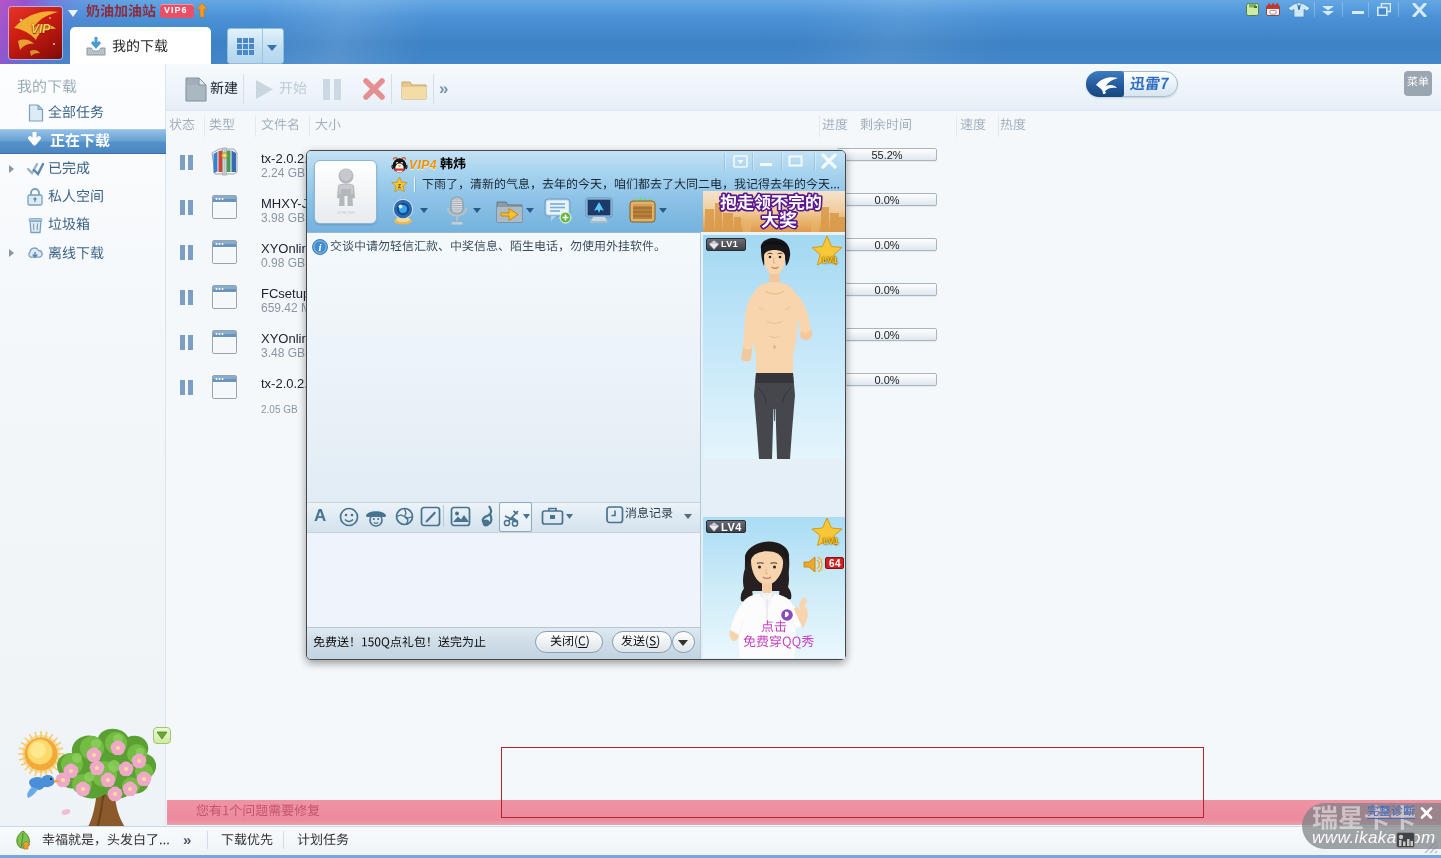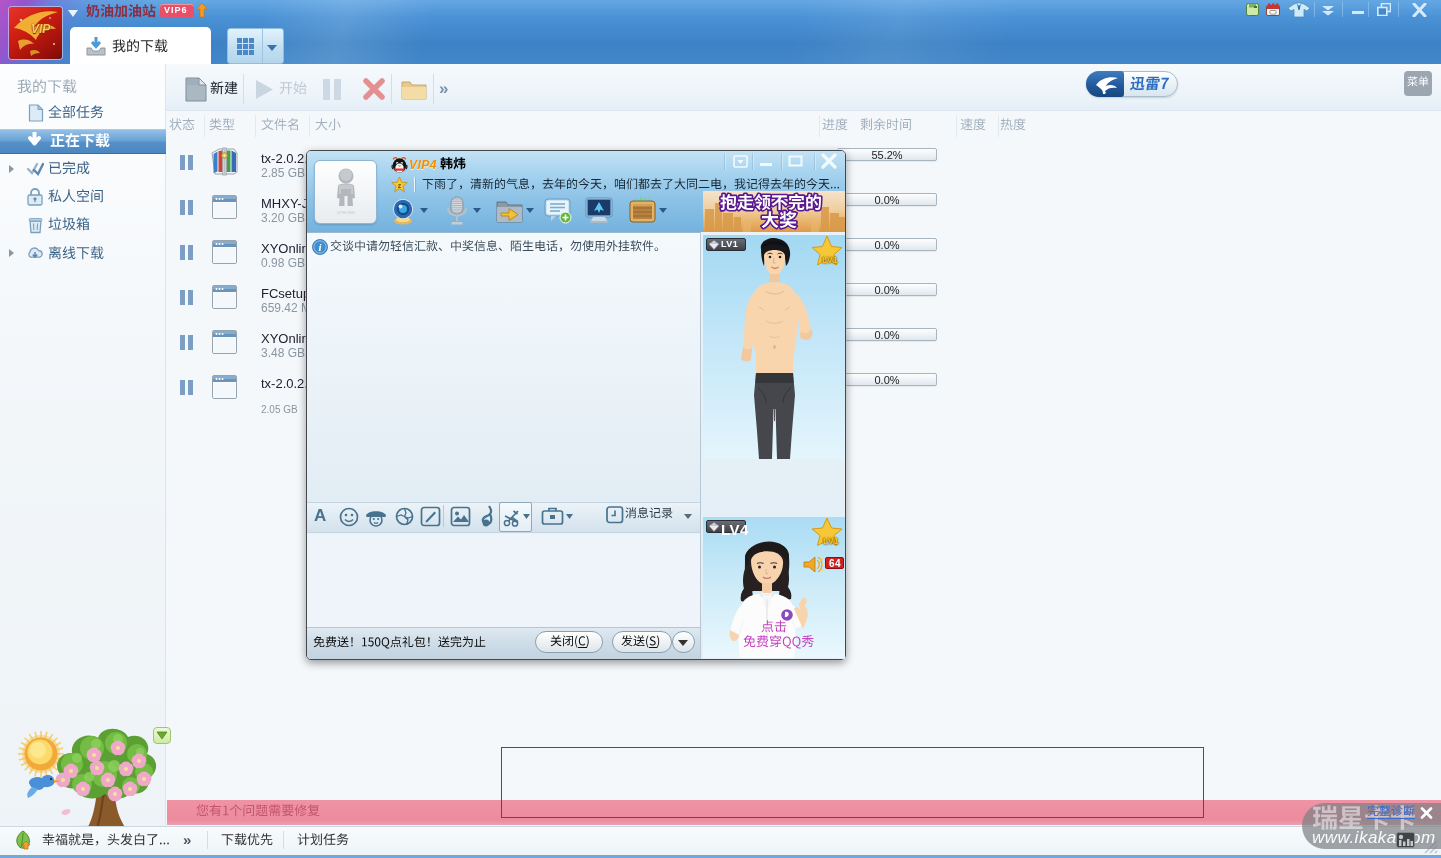--- a/index.html
+++ b/index.html
@@ -272,38 +272,38 @@
 <path d="M9.5 5 L13.5 4.5 L13.5 26 L9.5 26Z" fill="#cc4638"></path>
 <path d="M17.5 4.5 L21.5 4.5 L21.5 26 L17.5 26Z" fill="#44a04e"></path>
 <path d="M22.5 4.5 L27 7 L27 26 L22.5 26Z" fill="#3a6ab4"></path>
 <rect x="13.8" y="2" width="3.4" height="27" fill="#dde2e6" stroke="#8a929a" stroke-width="0.7"></rect>
 <rect x="14.8" y="3" width="1.4" height="25" fill="#b8c0c6"></rect>
 <circle cx="15.5" cy="9.5" r="2.8" fill="#ecc95e" stroke="#a08830" stroke-width="0.8"></circle>
         <circle cx="15.5" cy="9.5" r="1" fill="#f8ecb0"></circle>
       </g>
     </svg>
 <div style="position:absolute;left:261px;top:151px;font-size:13px;color:#223;font-weight:normal;white-space:nowrap;">tx-2.0.2.rar</div>
-<div style="position:absolute;left:261px;top:166px;font-size:12px;color:#8a96a2;font-weight:normal;white-space:nowrap;">2.85 GB</div>
+<div style="position:absolute;left:261px;top:166px;font-size:12px;color:#8a96a2;font-weight:normal;white-space:nowrap;">2.24 GB</div>
 <div style="position:absolute;left:837px;top:148px;width:100px;height:13px;border:1px solid #a8b6c2;border-radius:2px;background:linear-gradient(180deg,#fdfdfe 0%,#eef2f6 55%,#dfe7ee 100%);box-shadow:0 1px 1px rgba(0,0,0,0.06);"></div>
 <div style="position:absolute;left:837px;top:149px;font-size:11px;color:#222;font-weight:normal;white-space:nowrap;width:100px;text-align:center;">55.2%</div>
 <div style="position:absolute;left:180px;top:200px;width:5px;height:15px;background:#7d9ec4;"></div>
 <div style="position:absolute;left:188px;top:200px;width:5px;height:15px;background:#7d9ec4;"></div>
 <svg style="position:absolute;left:209px;top:191px;" width="31" height="31" viewBox="0 0 31 31">
       <g>
         <rect x="3.5" y="4.5" width="24" height="23" rx="1.5" fill="#fdfefe" stroke="#96a4b0"></rect>
 <path d="M4 5 L27 5 L27 11 L4 11Z" fill="#6a94bc"></path>
 <path d="M4 5 L27 5 L27 8 L4 8Z" fill="#88accc"></path>
 <circle cx="7.5" cy="8" r="1" fill="#fff"></circle>
         <circle cx="10.5" cy="8" r="1" fill="#fff"></circle>
         <circle cx="13.5" cy="8" r="1" fill="#fff"></circle>
 <path d="M4.5 11.5 L26.5 11.5 L26.5 27 L4.5 27Z" fill="#f4f8fb"></path>
       </g>
     </svg>
 <div style="position:absolute;left:261px;top:196px;font-size:13px;color:#223;font-weight:normal;white-space:nowrap;">MHXY-JD.rar</div>
-<div style="position:absolute;left:261px;top:211px;font-size:12px;color:#8a96a2;font-weight:normal;white-space:nowrap;">3.20 GB</div>
+<div style="position:absolute;left:261px;top:211px;font-size:12px;color:#8a96a2;font-weight:normal;white-space:nowrap;">3.98 GB</div>
 <div style="position:absolute;left:837px;top:193px;width:100px;height:13px;border:1px solid #a8b6c2;border-radius:2px;background:linear-gradient(180deg,#fdfdfe 0%,#eef2f6 55%,#dfe7ee 100%);box-shadow:0 1px 1px rgba(0,0,0,0.06);"></div>
 <div style="position:absolute;left:837px;top:194px;font-size:11px;color:#222;font-weight:normal;white-space:nowrap;width:100px;text-align:center;">0.0%</div>
 <div style="position:absolute;left:180px;top:245px;width:5px;height:15px;background:#7d9ec4;"></div>
 <div style="position:absolute;left:188px;top:245px;width:5px;height:15px;background:#7d9ec4;"></div>
 <svg style="position:absolute;left:209px;top:236px;" width="31" height="31" viewBox="0 0 31 31">
       <g>
         <rect x="3.5" y="4.5" width="24" height="23" rx="1.5" fill="#fdfefe" stroke="#96a4b0"></rect>
 <path d="M4 5 L27 5 L27 11 L4 11Z" fill="#6a94bc"></path>
 <path d="M4 5 L27 5 L27 8 L4 8Z" fill="#88accc"></path>
 <circle cx="7.5" cy="8" r="1" fill="#fff"></circle>
@@ -925,21 +925,21 @@
 <circle cx="84" cy="98" r="7" fill="#fff"></circle>
         <circle cx="84" cy="98" r="5.8" fill="#8a4ab8"></circle>
 <path d="M82 95 C85 94 87 97 85 99 C83 101 81 100 82 98Z" fill="#fff"></path>
 </g>
     </svg>
 <div style="position:absolute;left:706px;top:520px;width:40px;height:13px;background:linear-gradient(180deg,#6a6e74,#3e4248);border:1px solid #2a2e33;border-radius:2px;"></div>
 <svg style="position:absolute;left:708px;top:522px;" width="12" height="10" viewBox="0 0 12 10">
       <path d="M6 0.5 L11 4 L6 9.5 L1 4Z" fill="#e8eaf0" stroke="#889" stroke-width="0.7"></path>
       <path d="M3 3 L9 3" stroke="#99a" stroke-width="0.8"></path>
     </svg>
-<div style="position:absolute;left:721px;top:521px;font-size:15px;color:#fff;font-weight:bold;white-space:nowrap;letter-spacing:0.5px">LV4</div>
+<div style="position:absolute;left:721px;top:521px;font-size:11px;color:#fff;font-weight:bold;white-space:nowrap;letter-spacing:0.5px">LV4</div>
 <svg style="position:absolute;left:811px;top:517px;" width="32" height="32" viewBox="0 0 32 32">
       <path d="M16 1 L20.5 11 L31 12 L23 18.5 L25.5 28.5 L16 23.5 L6.5 28.5 L9 18.5 L1 12 L11.5 11Z" fill="#f6c838" stroke="#d89a10" stroke-width="1"></path>
     </svg>
 <div style="position:absolute;left:823px;top:536px;font-size:9px;color:#f6c020;font-weight:bold;white-space:nowrap;text-shadow:0 0 2px #7a5a00,0 0 2px #7a5a00;">LV1</div>
 <svg style="position:absolute;left:803px;top:556px;" width="20" height="16" viewBox="0 0 20 16">
       <path d="M1 6 L6 6 L12 1 L12 16 L6 11 L1 11Z" fill="#f0a828" stroke="#c07808" stroke-width="0.8"></path>
 <path d="M14 4 C17 6 17 11 14 13 M15 1 C20 4 20 13 15 16" stroke="#f0a828" stroke-width="1.4" fill="none"></path>
 <g stroke="#f6c838" stroke-width="1">
         <line x1="18" y1="8.5" x2="21.5" y2="8.5"></line>
         <line x1="17" y1="4" x2="20" y2="2.5"></line>

